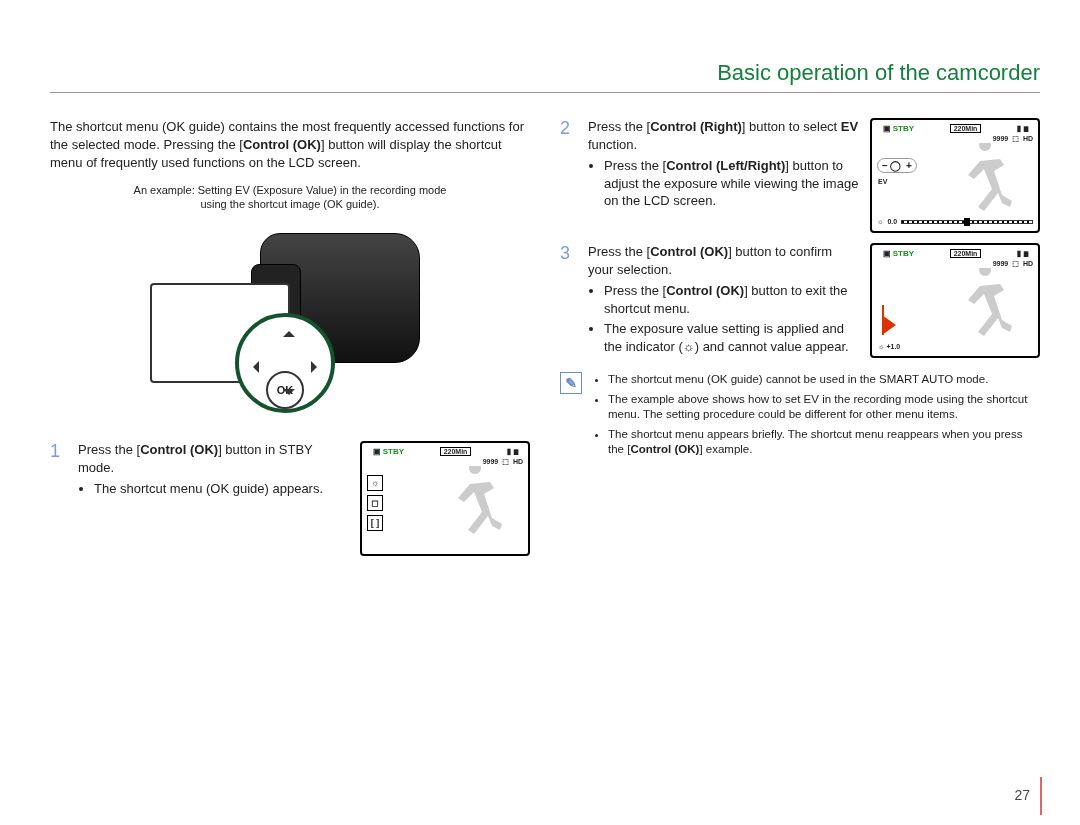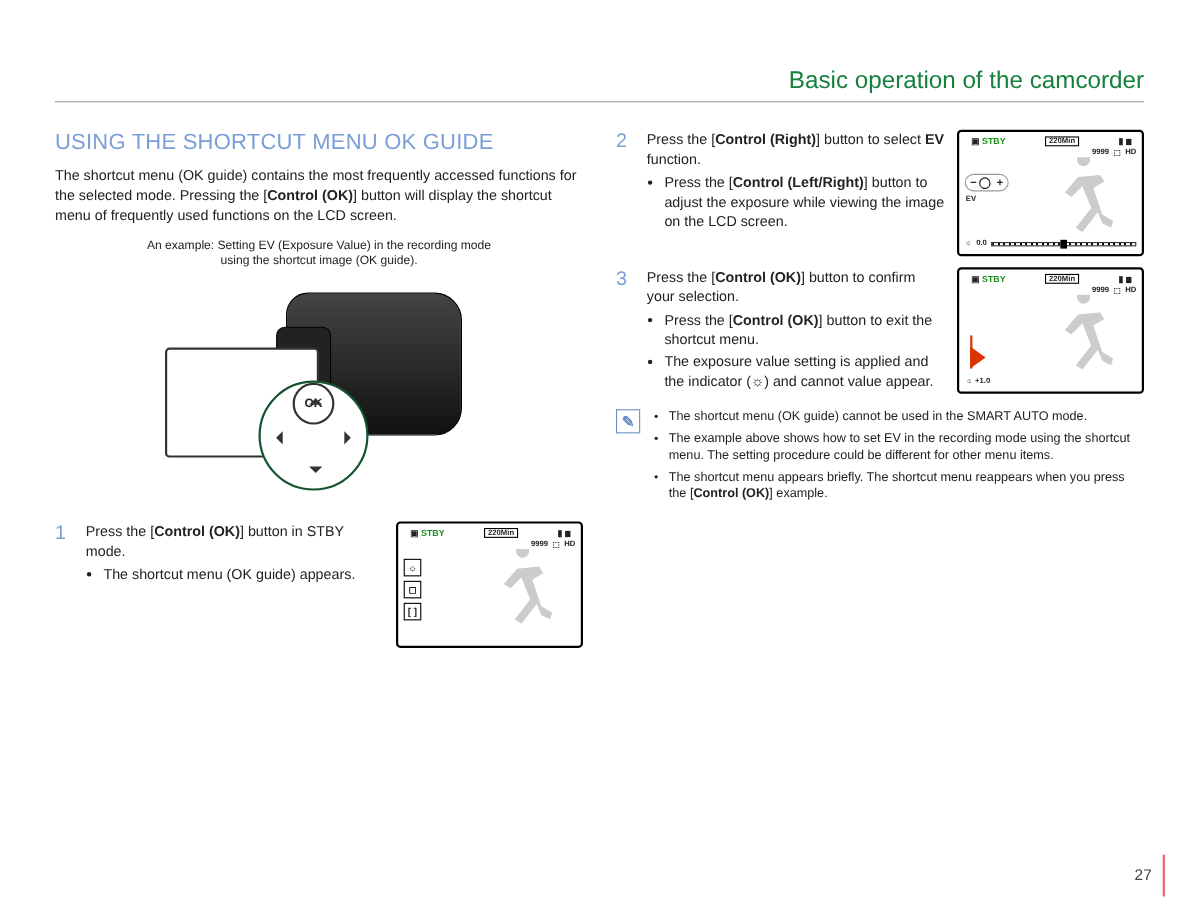--- a/index.html
+++ b/index.html
@@ -67,22 +67,22 @@
   .cam-screen {
     position:absolute; left:10px; top:60px;
     width:140px; height:100px;
     background:#fff;
     border:2px solid #333;
     border-radius:4px;
   }
   .ok-wheel {
     position:absolute; left:95px; top:90px;
     width:100px; height:100px;
-    background:#fff; border:2px solid #14532d; border-radius:50%;
-    display:flex; align-items:flex-start; justify-content:center;
+    background:#fff; border:4px solid #14532d; border-radius:50%;
+    display:flex; align-items:flex-end; justify-content:center;
   }
   .ok-center {
     width:38px; height:38px; border:2px solid #333; border-radius:50%;
     display:flex; align-items:center; justify-content:center;
     font-size:11px; font-weight:bold;
   }
   .tri { position:absolute; width:0; height:0; border:6px solid transparent; }
   .tri.up { top:8px; left:44px; border-bottom-color:#333; }
   .tri.down { bottom:8px; left:44px; border-top-color:#333; }
   .tri.left { left:8px; top:44px; border-right-color:#333; }
@@ -177,41 +177,40 @@
   .note-icon {
     flex:0 0 22px; height:22px;
     border:1px solid #6a8fc6; color:#6a8fc6;
     display:flex; align-items:center; justify-content:center;
     font-weight:bold; font-size:14px;
   }
   .note-list { list-style: disc; margin-left:16px; line-height:1.35;}
   .note-list li { margin-bottom:4px; }
 
   .page-num {
-    position:absolute; right:33px; bottom:22px;
+    position:absolute; right:50px; bottom:22px;
     font-size:14px; color:#444;
   }
   .page-num::after{
     content:""; display:block;
     width:2px; height:38px; background:#d66;
     position:absolute; right:-12px; top:-10px;
   }
   b { font-weight:bold; }
   .sd-icon::before { content:"▮"; font-size:8px; }
   .batt-icon::before { content:"▮▮"; font-size:7px; letter-spacing:-2px;}
 </style>
 </head>
 <body>
 
 <div class="header-title">Basic operation of the camcorder</div>
 
 <div class="columns">
 
   <div class="col">
-    <div class="section-title">USING THE SHORTCUT MENU OK GUIDE</div>
     <p class="intro">
       <span>The shortcut menu (OK guide) contains the most frequently accessed functions for the selected mode. Pressing the [</span><b>Control (OK)</b><span>] button will display the shortcut menu of frequently used functions on the LCD screen.</span>
     </p>
     <div class="example-caption">
       <span>An example: Setting EV (Exposure Value) in the recording mode</span><br>
       <span>using the shortcut image (OK guide).</span>
     </div>
 
     <div class="camcorder-illustration">
       <div class="cam-body">

